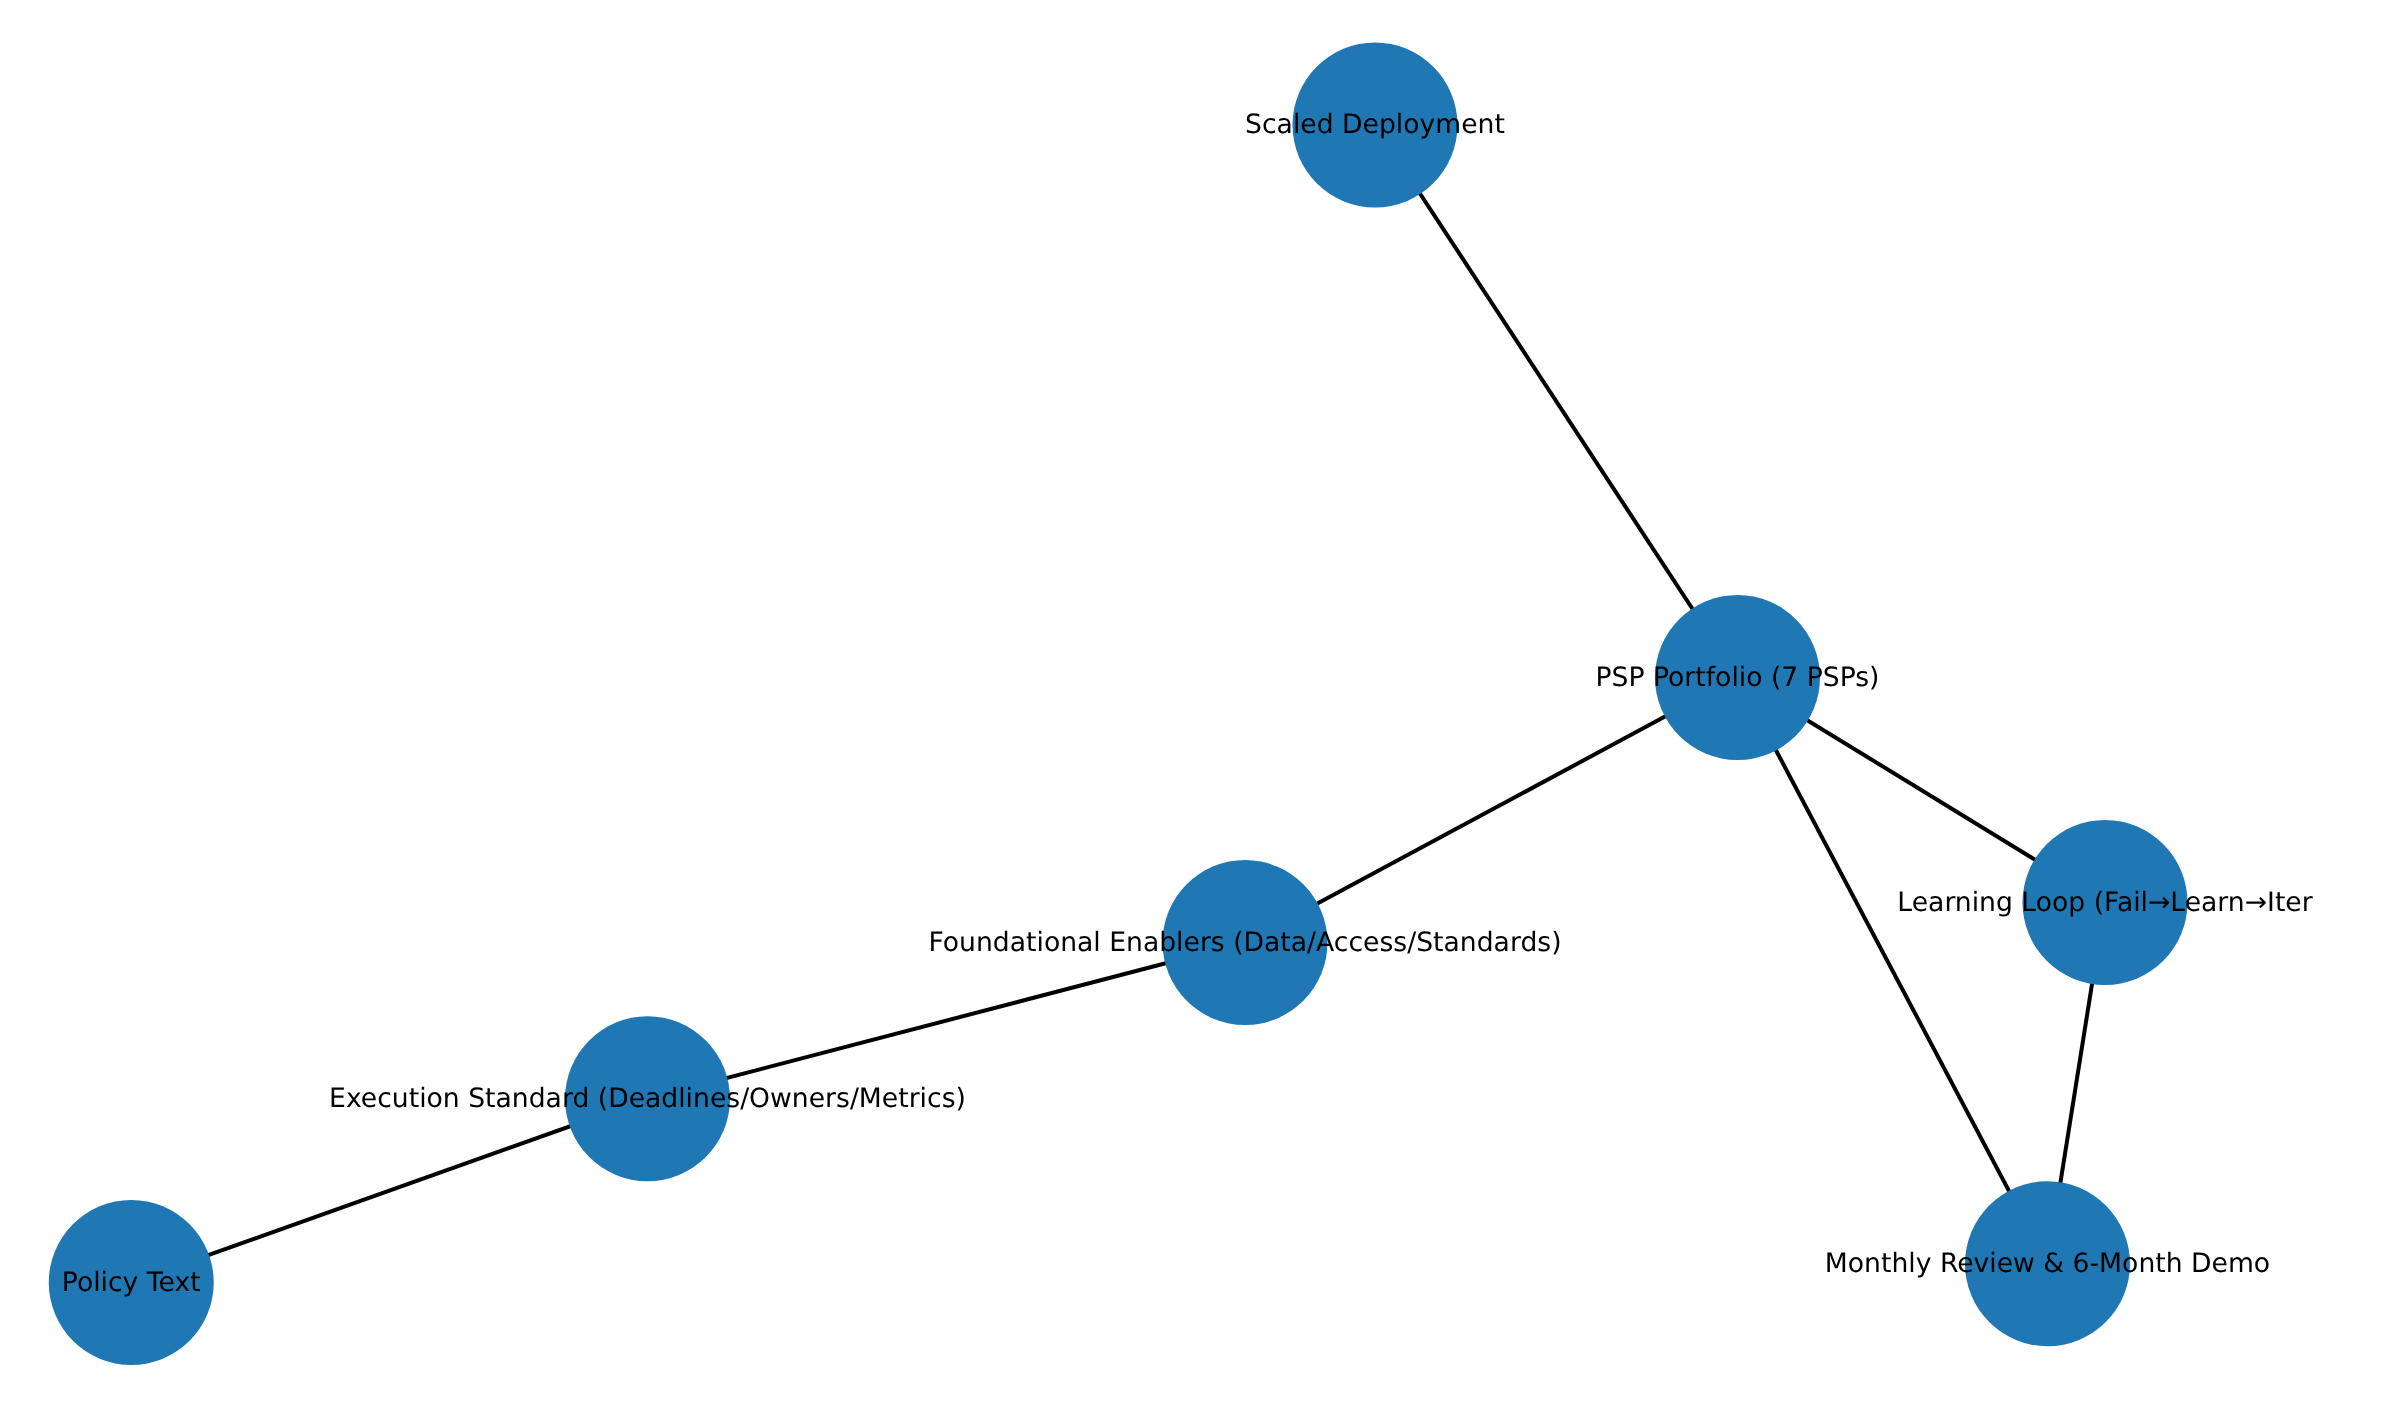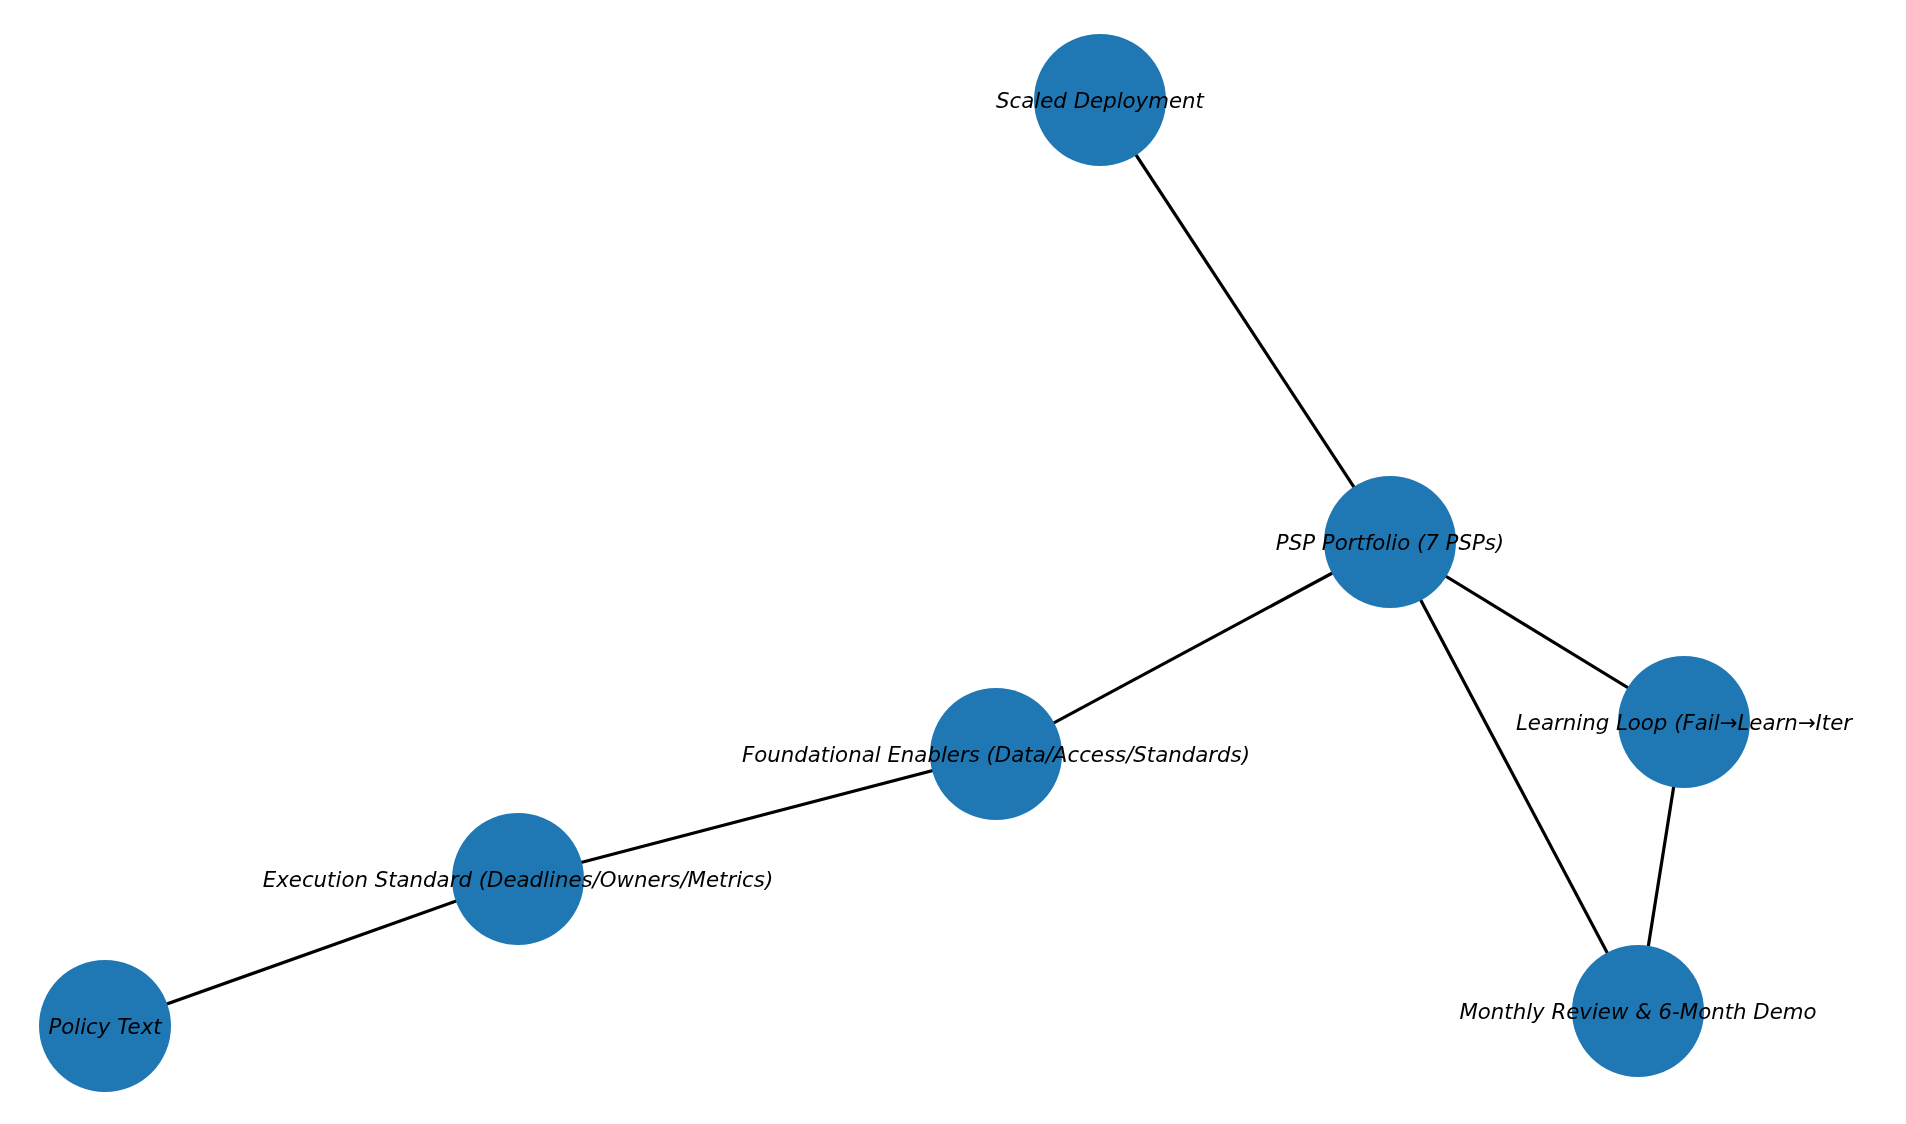--- a/index.html
+++ b/index.html
@@ -9,21 +9,20 @@
     width: 1906px;
     height: 1124px;
     overflow: hidden;
     font-family: "DejaVu Sans", sans-serif;
   }
   .figure {
     position: relative;
     width: 1540px;
     height: 1124px;
     background: #ffffff;
-    font-style: italic;
   }
   svg.graph-canvas {
     display: block;
     width: 1906px;
     height: 1124px;
     background: #ffffff;
   }
   svg text {
     font-family: "DejaVu Sans", sans-serif;
   }

